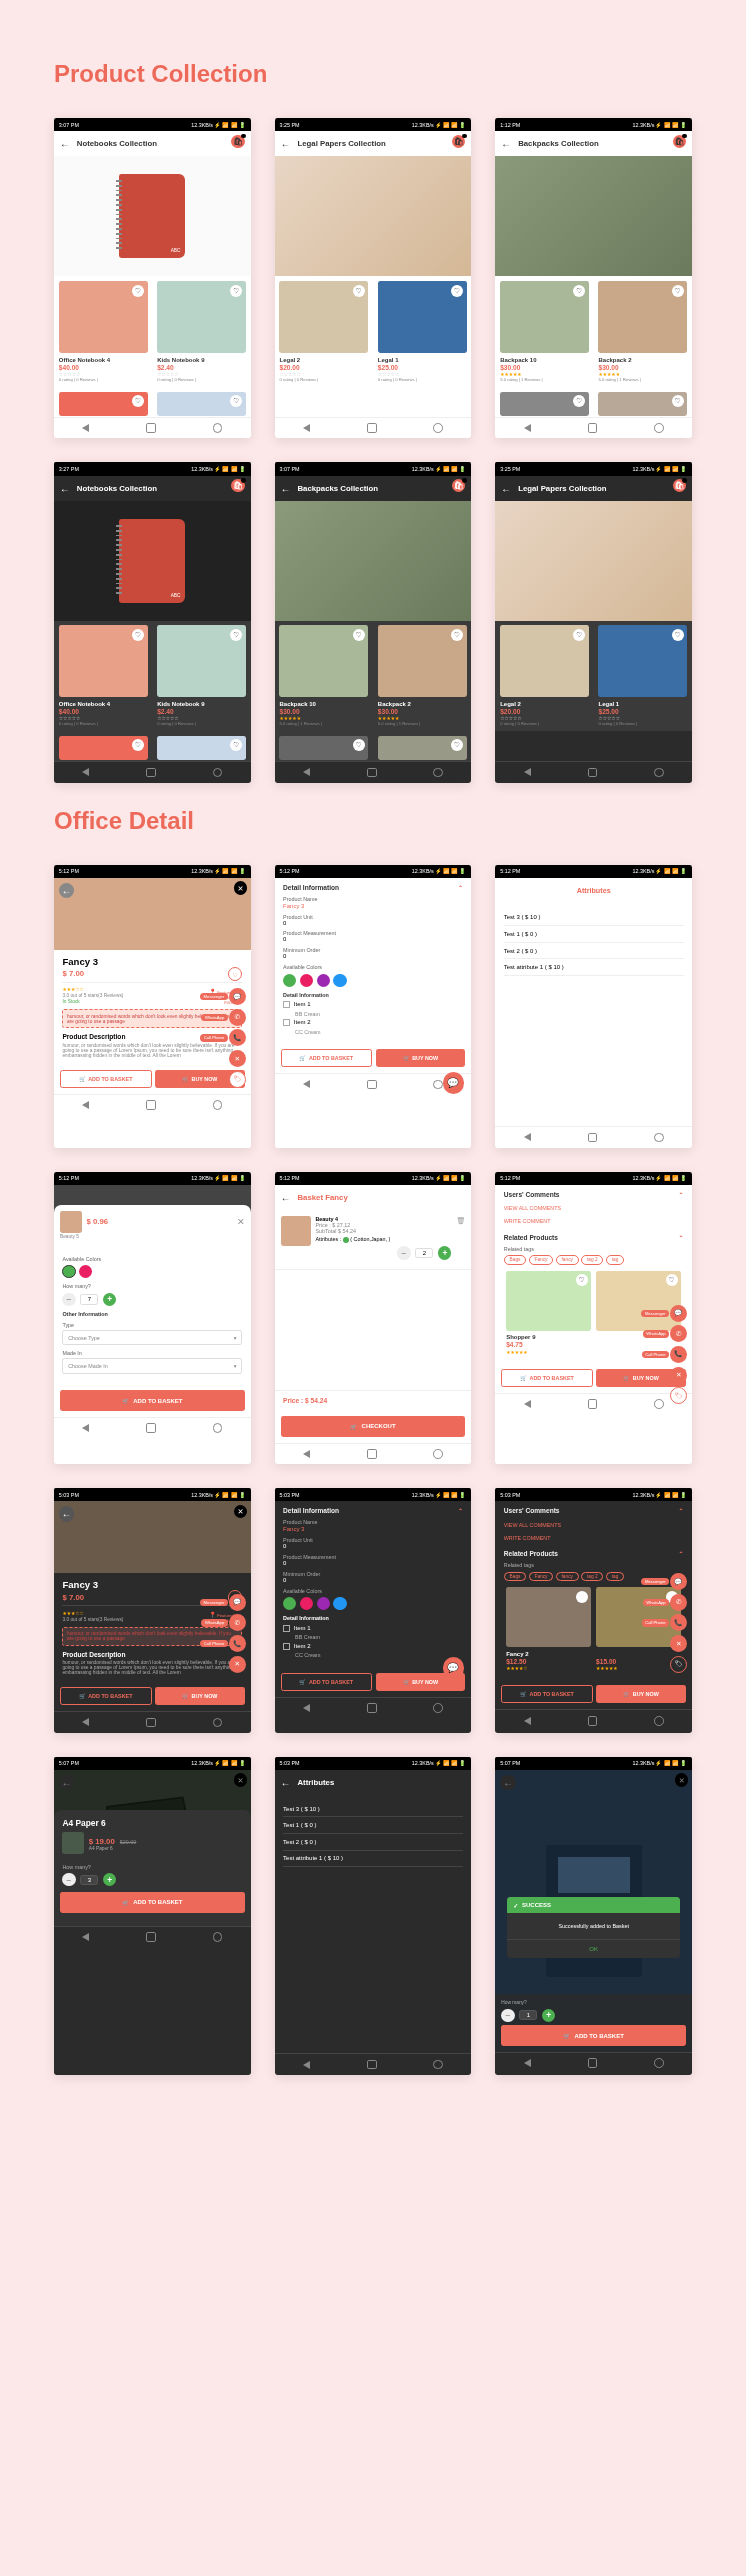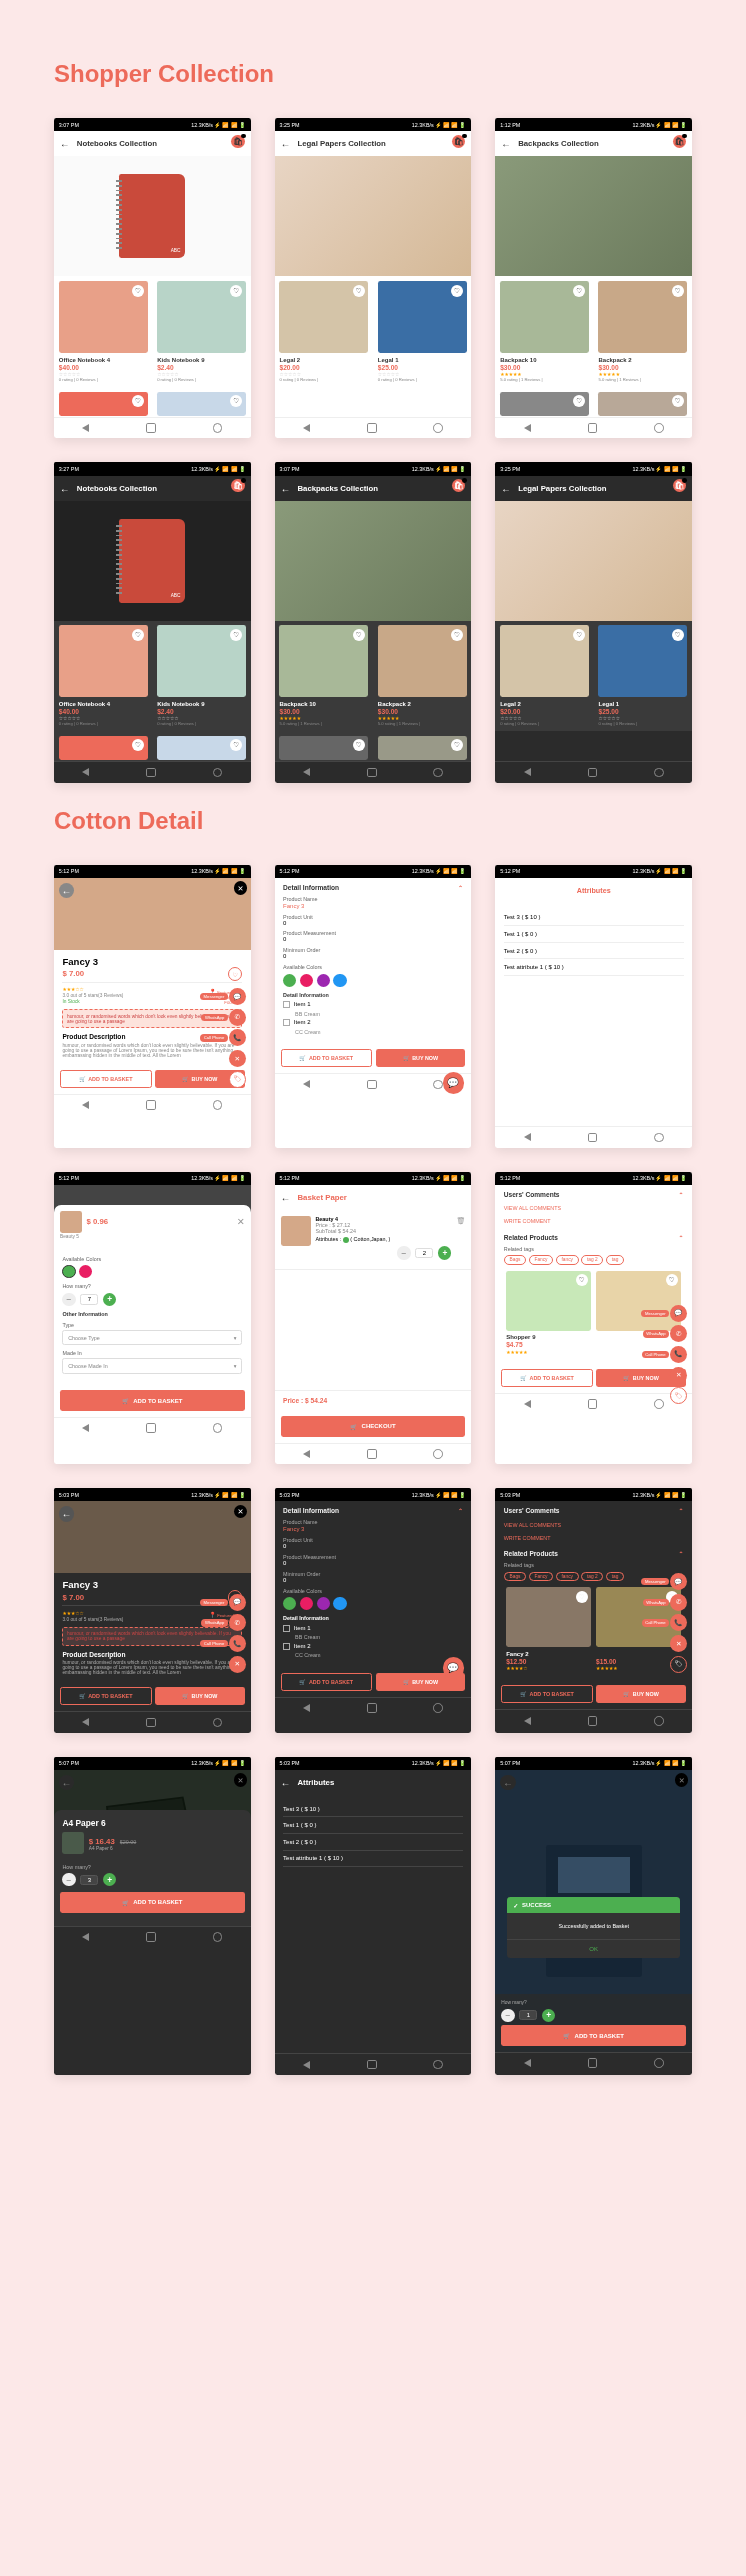--- a/index.html
+++ b/index.html
@@ -91,21 +91,21 @@
 .peek { height: 30px; overflow: hidden; }
 .notebook { width: 66px; height: 84px; background: #c94a3b; border-radius: 2.4px 6px 6px 2.4px; position: relative; }
 .notebook::before { content: ''; position: absolute; left: -3.6px; top: 6px; bottom: 6px; width: 6px; background: repeating-linear-gradient(#888 0 1.8px, transparent 1.8px 4.8px); }
 .notebook::after { content: 'ABC'; position: absolute; bottom: 4.8px; right: 4.8px; color: #fff; font-size: 4.8px; }
 .backpack-hero { background: linear-gradient(135deg, #8a9a7a, #6b7a5c); }
 .paper-hero { background: linear-gradient(135deg, #e8d5c4, #d4b896); }
 </style>
 </head>
 <body>
 
-<div class="section-title">Shopper Collection</div>
+<div class="section-title">Product Collection</div>
 
 <div class="row">
 
   <div class="phone">
     <div class="status-bar">
         <span>3:07 PM</span>
         <span>12.3KB/s ⚡ 📶 📶 🔋</span>
       </div>
     <div class="app-bar">
       <span class="back-arrow">←</span>
@@ -380,21 +380,21 @@
     </div>
     <div style="height:30px"></div>
     <div class="nav-bar" style="border-color:#444">
         <span class="tr"></span>
         <span class="sq"></span>
         <span class="ci"></span>
       </div>
   </div>
 </div>
 
-<div class="section-title">Cotton Detail</div>
+<div class="section-title">Office Detail</div>
 
 <div class="row">
 
   <div class="phone">
     <div class="status-bar">
         <span>5:12 PM</span>
         <span>12.3KB/s ⚡ 📶 📶 🔋</span>
       </div>
     <div class="detail-hero" style="background:#d4a888">
         <span style="position:absolute;left:4.8px;top:4.8px;width:15.6px;height:15.6px;background:#888;border-radius:50%;display:flex;align-items:center;justify-content:center;color:#fff">←</span>
@@ -552,21 +552,21 @@
       </div>
   </div>
 
   <div class="phone">
     <div class="status-bar">
         <span>5:12 PM</span>
         <span>12.3KB/s ⚡ 📶 📶 🔋</span>
       </div>
     <div class="app-bar">
         <span class="back-arrow">←</span>
-        <span style="color:#ed6a5a">Basket Paper</span>
+        <span style="color:#ed6a5a">Basket Fancy</span>
       </div>
     <div class="basket-item">
       <div class="basket-thumb" style="background:#d4a888"></div>
       <div class="basket-info">
         <div style="font-weight:600">Beauty 4</div>
         <div style="color:#888">Price : $ 27.12</div>
         <div style="color:#888">SubTotal $ 54.24</div>
         <div style="margin-top:2.4px"><span>Attributes :</span> <span class="attr-pill"></span> <span>( Cotton,Japan, )</span></div>
         <div class="qty" style="justify-content:flex-end;margin-top:3.6px">
           <div class="qty-btn qty-minus">−</div>
@@ -803,21 +803,21 @@
         <div style="width:84px;height:108px;background:#2a3a2a;border:2.4px solid #1a2a1a;transform:perspective(240px) rotateX(20deg) rotateZ(-8deg)"></div>
         <span style="position:absolute;left:4.8px;top:4.8px;width:15.6px;height:15.6px;background:#555;border-radius:50%;display:flex;align-items:center;justify-content:center;color:#fff">←</span>
         <div class="close-x">✕</div>
       </div>
       <div class="dim"></div>
       <div class="sheet">
         <div style="padding:0 8.4px;color:#fff;font-size:8.4px;font-weight:600">A4 Paper 6</div>
         <div style="padding:4.8px 8.4px;display:flex;gap:4.8px;align-items:center">
           <div style="width:21.6px;height:21.6px;background:#4a5a4a;border-radius:2.4px"></div>
           <div>
-            <span class="price-big">$ 16.43</span>
+            <span class="price-big">$ 19.00</span>
             <span style="font-size:5.4px;color:#888;text-decoration:line-through;margin-left:2.4px">$20.00</span>
             <div style="font-size:4.8px;color:#aaa">A4 Paper 6</div>
           </div>
         </div>
         <div style="padding:0 8.4px">
           <div class="field-label">How many?</div>
           <div class="qty">
             <div class="qty-btn qty-minus">−</div>
             <div class="qty-val" style="background:#444;border-color:#555;color:#fff">3</div>
             <div class="qty-btn qty-plus">+</div>

